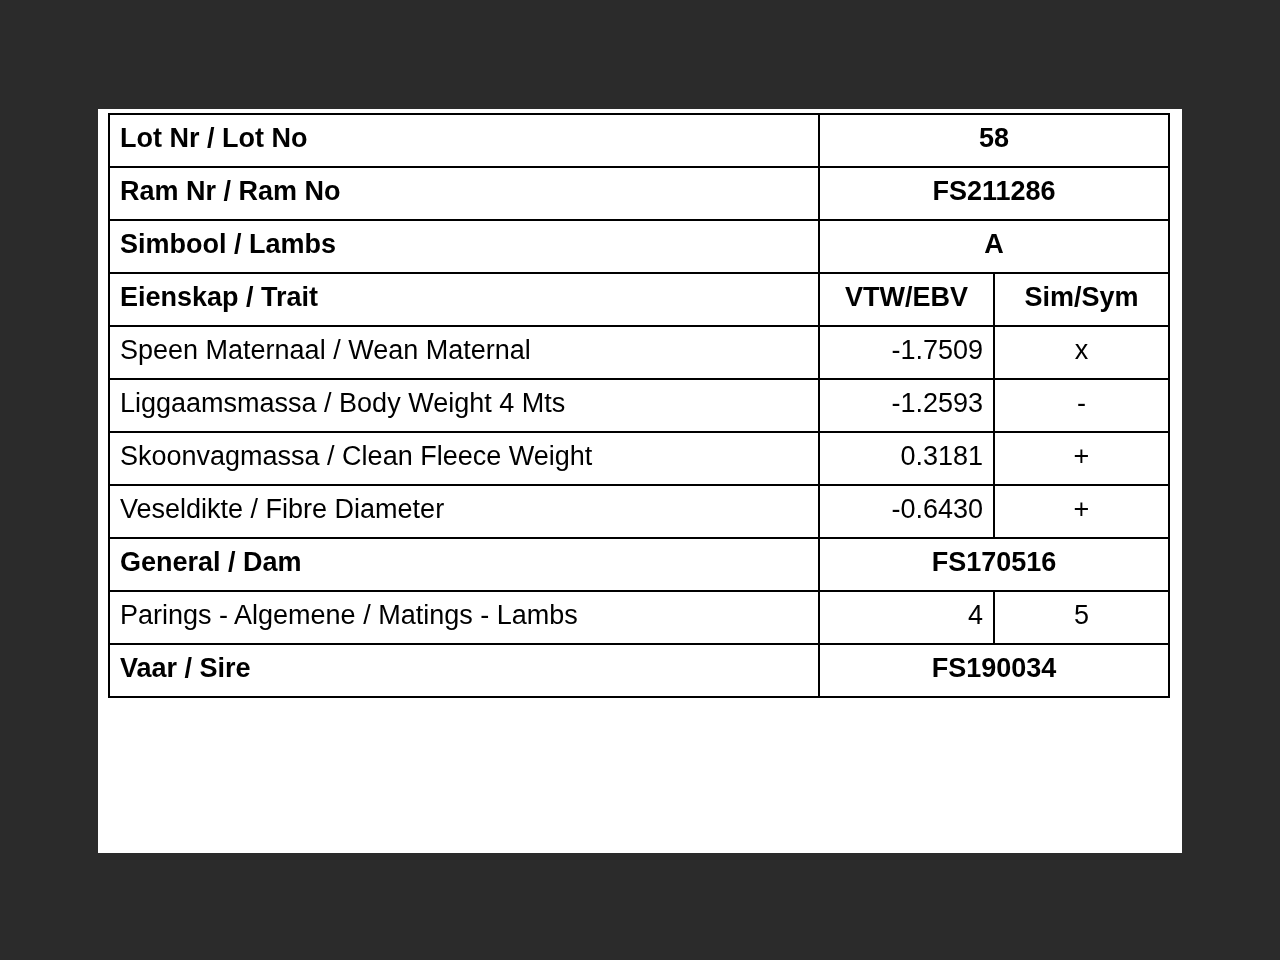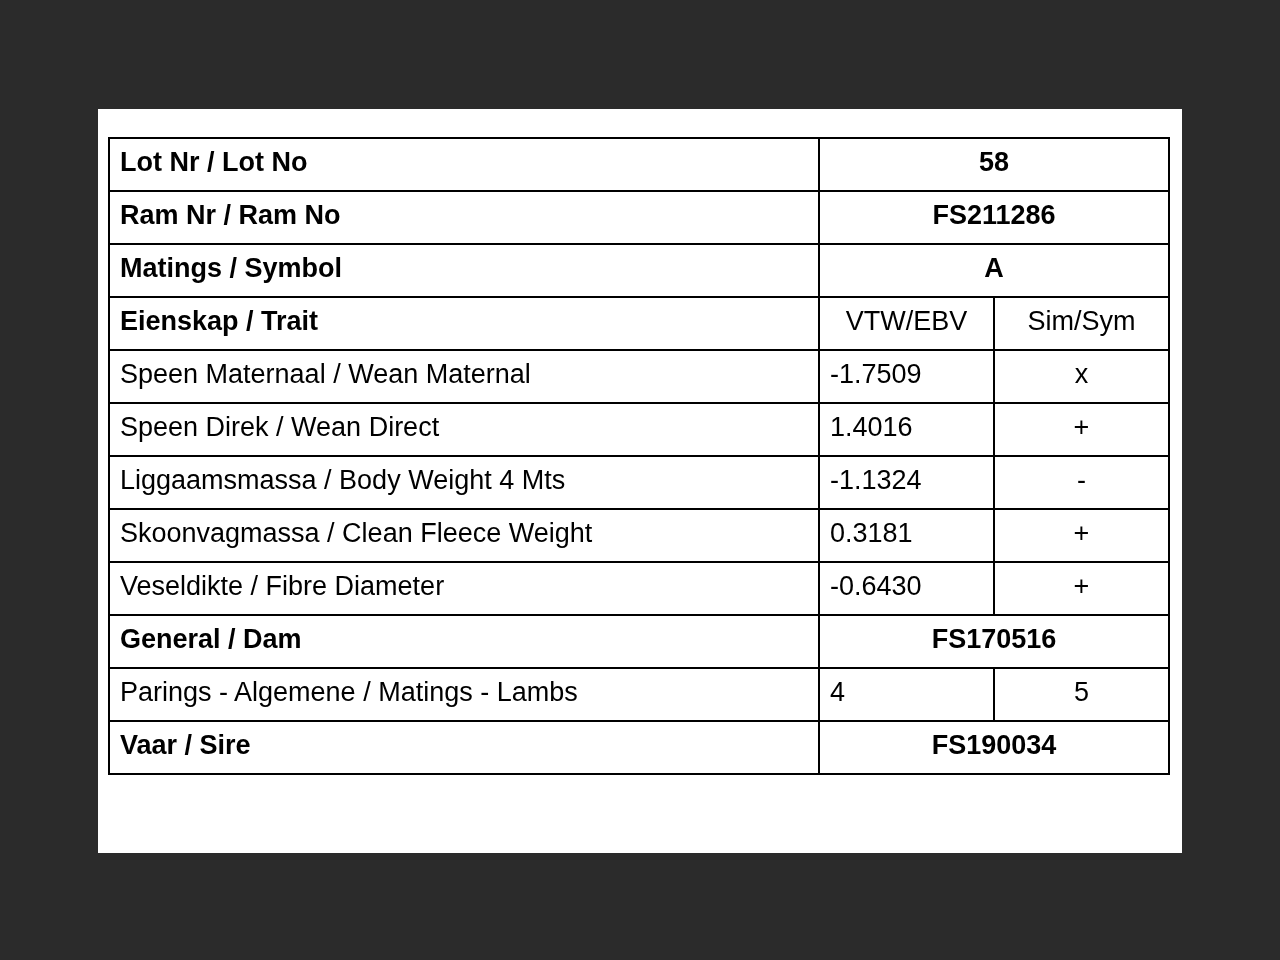--- a/index.html
+++ b/index.html
@@ -17,21 +17,21 @@
     position: absolute;
     left: 98px;
     top: 109px;
     width: 1084px;
     height: 744px;
     background: #ffffff;
   }
   table.ram-card {
     position: absolute;
     left: 10px;
-    top: 28px;
+    top: 4px;
     width: 1060px;
     border-collapse: collapse;
     table-layout: fixed;
     border-radius: 13px;
   }
   table.ram-card td {
     border: 2px solid #000000;
     padding: 4px 10px 7px 10px;
     font-size: 27px;
     line-height: 1.18;
@@ -49,29 +49,29 @@
   td.value-wide {
     text-align: center;
     font-weight: bold;
     margin-top: 48px;
   }
   td.value-wide-plain {
     text-align: center;
     font-weight: normal;
   }
   td.num {
-    text-align: left;
+    text-align: right;
     padding-right: 14px;
   }
   td.sym {
     text-align: center;
   }
   td.head-mid {
     text-align: center;
-    font-weight: normal;
+    font-weight: bold;
   }
   td.notes {
     height: 62px;
     vertical-align: top;
     padding-top: 6px;
     border-bottom: none;
   }
   col.c1 { width: 710px; }
   col.c2 { width: 175px; }
   col.c3 { width: 175px; }
@@ -93,46 +93,41 @@
         <td class="label bold">Lot Nr / Lot No</td>
         <td class="value-wide" colspan="2">58</td>
       </tr>
 
       <tr>
         <td class="label bold">Ram Nr / Ram No</td>
         <td class="value-wide" colspan="2">FS211286</td>
       </tr>
 
       <tr>
-        <td class="label bold">Matings / Symbol</td>
+        <td class="label bold">Simbool / Lambs</td>
         <td class="value-wide" colspan="2">A</td>
       </tr>
 
 
       <tr>
         <td class="label bold">Eienskap / Trait</td>
         <td class="head-mid">VTW/EBV</td>
         <td class="head-mid">Sim/Sym</td>
       </tr>
 
       <tr>
         <td class="label">Speen Maternaal / Wean Maternal</td>
         <td class="num">-1.7509</td>
         <td class="sym">x</td>
       </tr>
 
-      <tr>
-        <td class="label">Speen Direk / Wean Direct</td>
-        <td class="num">1.4016</td>
-        <td class="sym">+</td>
-      </tr>
 
       <tr>
         <td class="label">Liggaamsmassa / Body Weight 4 Mts</td>
-        <td class="num">-1.1324</td>
+        <td class="num">-1.2593</td>
         <td class="sym">-</td>
       </tr>
 
       <tr>
         <td class="label">Skoonvagmassa / Clean Fleece Weight</td>
         <td class="num">0.3181</td>
         <td class="sym">+</td>
       </tr>
 
       <tr>

